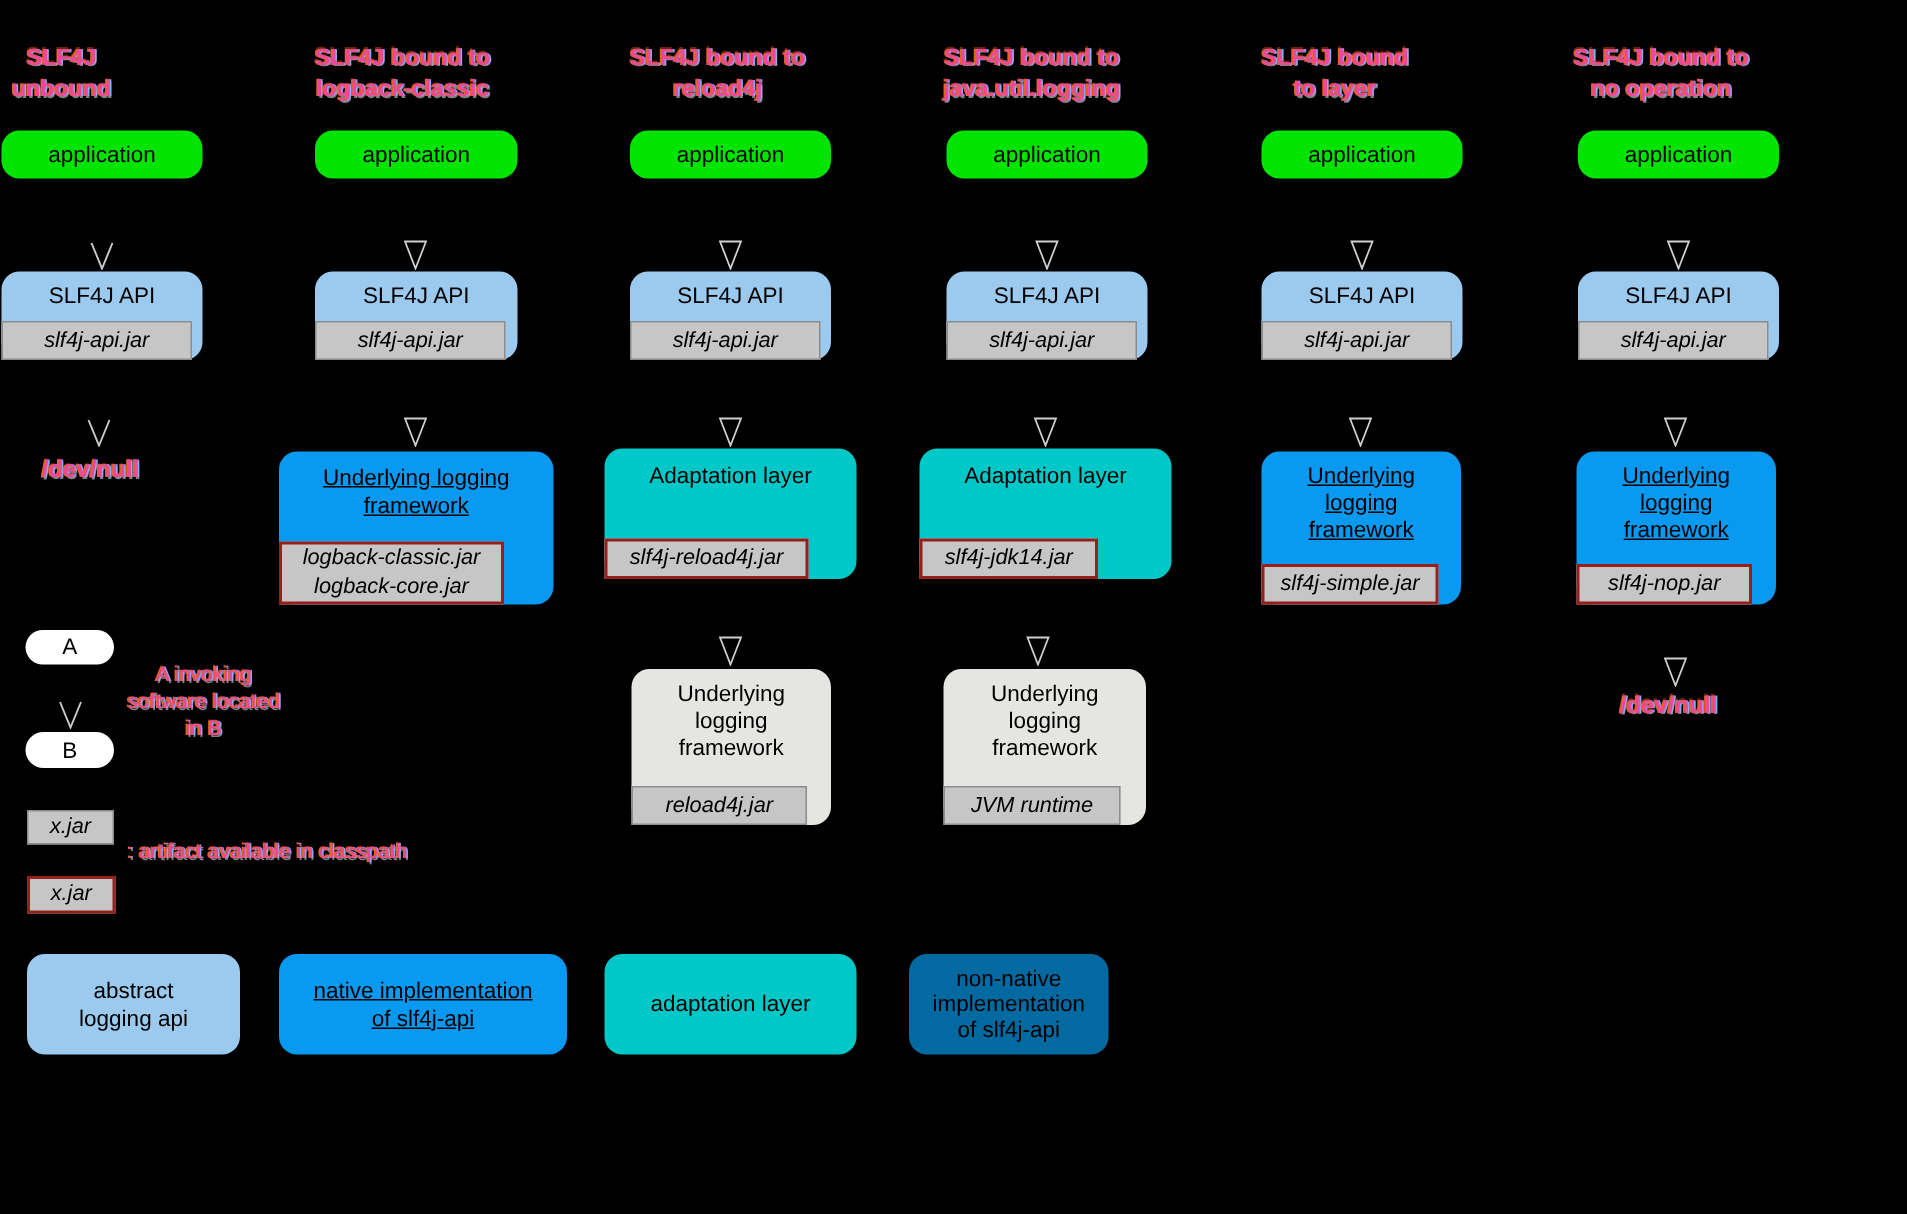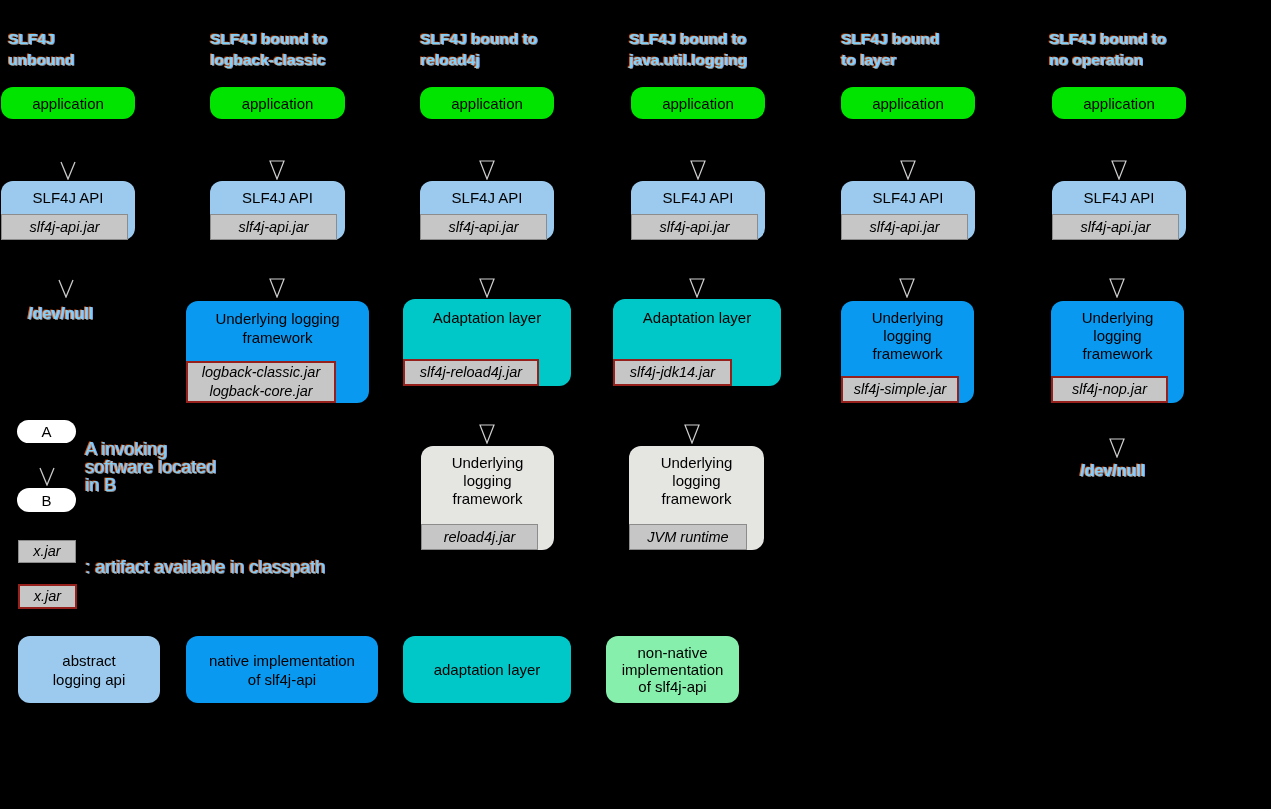--- a/index.html
+++ b/index.html
@@ -7,43 +7,44 @@
     position:relative; width:1271px; height:809px; background:#000;
     font-family:"Liberation Sans", sans-serif; overflow:hidden; color:#000;
   }
   .box {
     position:absolute; display:flex; align-items:center; justify-content:center;
     text-align:center; font-size:15px; line-height:19px; white-space:pre-line; color:#000;border-radius:12px;
   }
   .box.topalign { align-items:flex-start; }
   .green { background:#00E400; }
   .lblue { background:#9BCAEE; }
-  .blue  { background:#0999F0; }
+  .blue  { background:#0999F0;text-decoration:underline; }
   .teal  { background:#00C8C8; }
   .lgray { background:#E5E5E2; }
   .white { background:#FFFFFF; }
   .tight { line-height:18px; }
   .jar {
     position:absolute; left:0; bottom:0; background:#C6C6C6; border:1px solid #8C8C8C;
     display:flex; align-items:center; justify-content:center; text-align:center;
     font-style:italic; font-size:14.5px; line-height:19px; white-space:pre-line; color:#000;
     box-sizing:border-box;
   }
   .jar.binding { border:2px solid #96201C; }
   .fringe {
-    position:absolute; color:#7dd3fc; white-space:pre-line;
+    position:absolute; color:#ec4899; white-space:pre-line;
     text-shadow:
       -1px 0 rgba(255,110,30,0.85),
       -1px -1px rgba(190,70,10,0.55),
       1px 0 rgba(140,175,255,0.9),
       1px 1px rgba(255,255,255,0.5);
+    text-align: center;
   }
   .title { font-weight:bold; font-size:15.5px; line-height:21px; }
   .devnull { font-weight:bold; font-size:16px; }
-  .note { font-size:18px; line-height:18px; }
+  .note { font-size:14px; line-height:18px; }
   .arrow { position:absolute; }
 </style>
 </head>
 <body>
 
 <div class="stage">
 
   <div class="fringe title" style="left:8px;top:28px;">SLF4J
 unbound</div>
   <div class="fringe title" style="left:210px;top:28px;">SLF4J bound to
@@ -195,17 +196,17 @@
 
   <div class="jar" style="left:18px;top:540px;bottom:auto;width:58px;height:23px;">x.jar</div>
   <div class="fringe note" style="left:85px;top:558px;">: artifact available in classpath</div>
   <div class="jar binding" style="left:18px;top:584px;bottom:auto;width:59px;height:25px;">x.jar</div>
 
   <div class="box lblue" style="left: 18px; top: 636px; width: 142px; height: 67px; background: rgb(155, 202, 238);">abstract
 logging api</div>
   <div class="box blue" style="left: 186px; top: 636px; width: 192px; height: 67px; background: rgb(9, 153, 240);">native implementation
 of slf4j-api</div>
   <div class="box teal" style="left: 403px; top: 636px; width: 168px; height: 67px; background: rgb(0, 200, 200);">adaptation layer</div>
-  <div class="box lgray" style="left: 606px; top: 636px; width: 133px; height: 67px; font-size: 15px; line-height: 17px; background: #86efac;">non-native
+  <div class="box lgray" style="left: 606px; top: 636px; width: 133px; height: 67px; font-size: 15px; line-height: 17px; background: #0369a1;">non-native
 implementation
 of slf4j-api</div>
 
 </div>
 
 </body></html>

